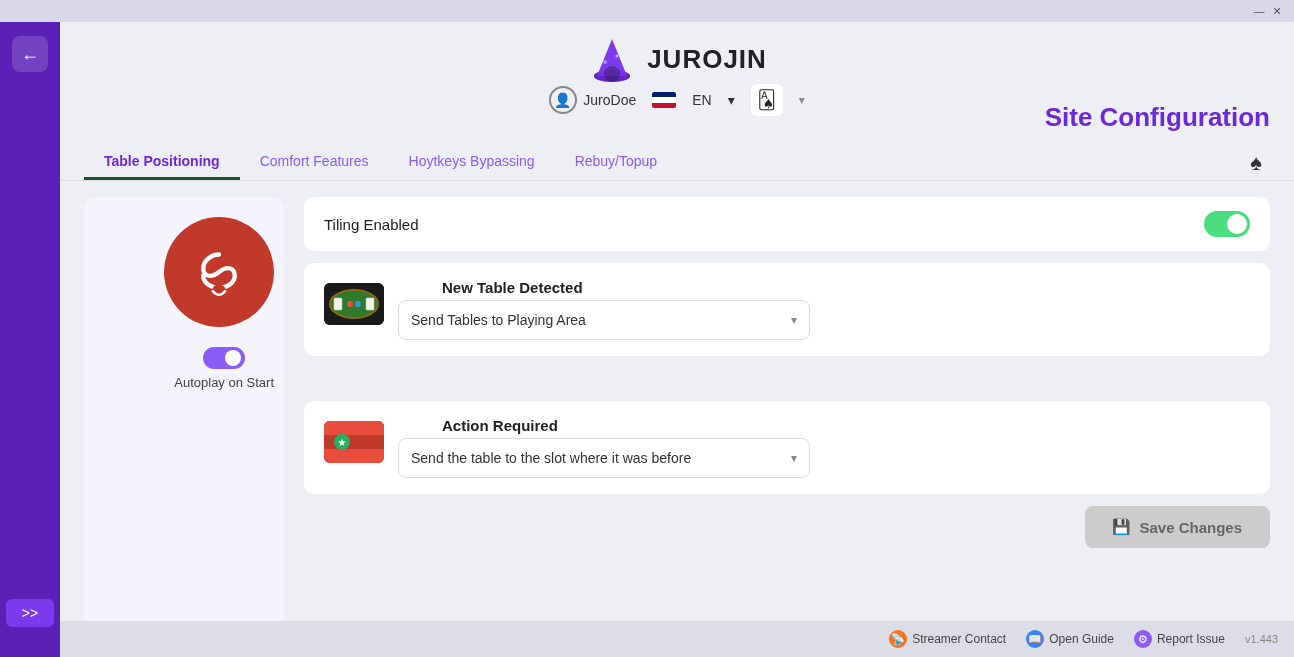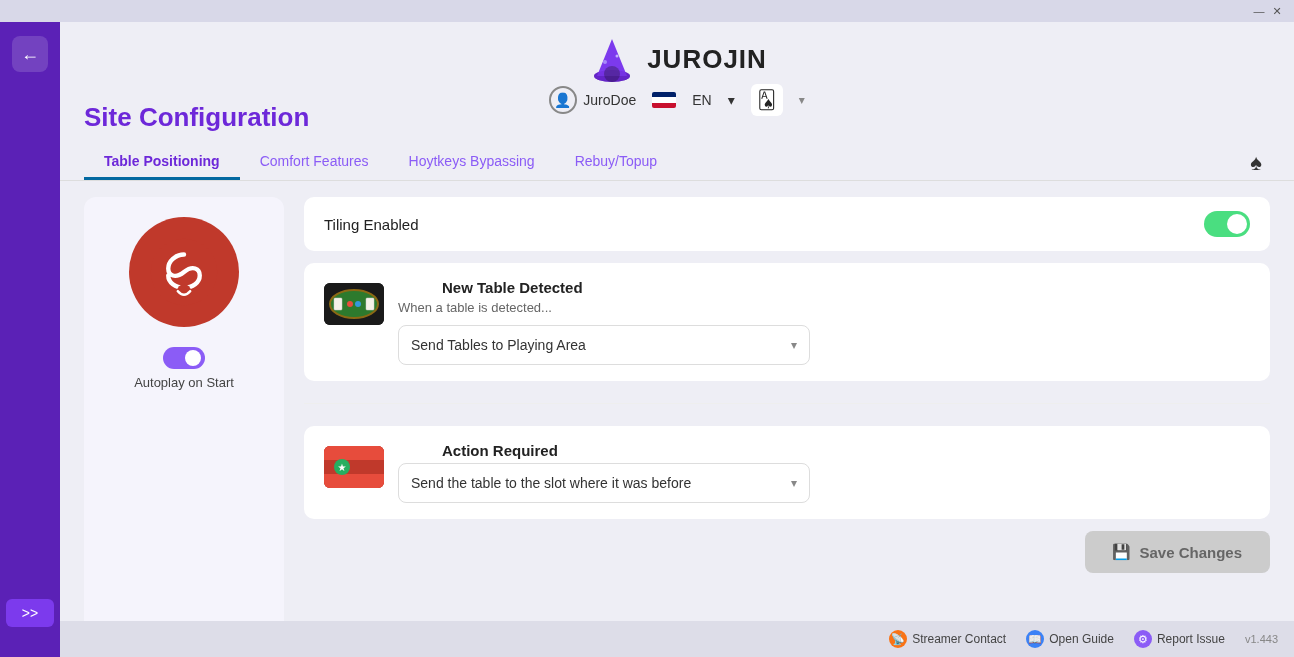--- a/index.html
+++ b/index.html
@@ -135,20 +135,21 @@
       border-radius: 6px;
       display: flex; align-items: center; justify-content: center;
       font-size: 18px;
       color: #222;
     }
 
     
     .page-header {
       padding: 10px 24px 0 24px;
       border-bottom: 1px solid #ddd;
+      text-align: right;
     }
     .page-title {
       font-size: 26px;
       font-weight: 700;
       color: #6d28d9;
       margin-bottom: 12px;
     }
     .tabs {
       display: flex;
       gap: 0;
@@ -157,21 +158,21 @@
     .tab {
       padding: 8px 20px;
       font-size: 14px;
       color: #8b5cf6;
       cursor: pointer;
       border-bottom: 3px solid transparent;
       white-space: nowrap;
     }
     .tab.active {
       color: #6d28d9;
-      border-bottom: 3px solid #0369a1;
+      border-bottom: 3px solid #14532d;
       font-weight: 600;
     }
     .tab-spade {
       margin-left: auto;
       font-size: 22px;
       color: #333;
       padding: 4px 8px;
     }
 
     
@@ -182,21 +183,21 @@
       gap: 20px;
       overflow: hidden;
     }
 
     
     .left-panel {
       width: 200px;
       min-width: 180px;
       display: flex;
       flex-direction: column;
-      align-items: center;
+      align-items: flex-end;
       background: #f5f4fc;
       border-radius: 12px;
       padding: 20px 10px;
       gap: 20px;
     }
     .site-logo {
       width: 110px; height: 110px;
       border-radius: 50%;
       background: #c0392b;
       display: flex; align-items: center; justify-content: center;
@@ -488,21 +489,20 @@
                 <rect x="10" y="15" width="8" height="12" rx="1" fill="#f4f1e8" stroke="#ccc" stroke-width="0.5"></rect>
                 <rect x="42" y="15" width="8" height="12" rx="1" fill="#f4f1e8" stroke="#ccc" stroke-width="0.5"></rect>
 
                 <circle cx="26" cy="21" r="3" fill="#e74c3c"></circle>
                 <circle cx="34" cy="21" r="3" fill="#3498db"></circle>
               </svg>
             </div>
           </div>
           <div class="card-content">
             <div class="card-title">New Table Detected</div>
-            <div class="card-subtitle">When a table is detected...</div>
             <div class="dropdown">
               <span>Send Tables to Playing Area</span>
               <span class="dropdown-arrow">▾</span>
             </div>
           </div>
         </div>
       </div>
 
       <hr class="divider">
 

